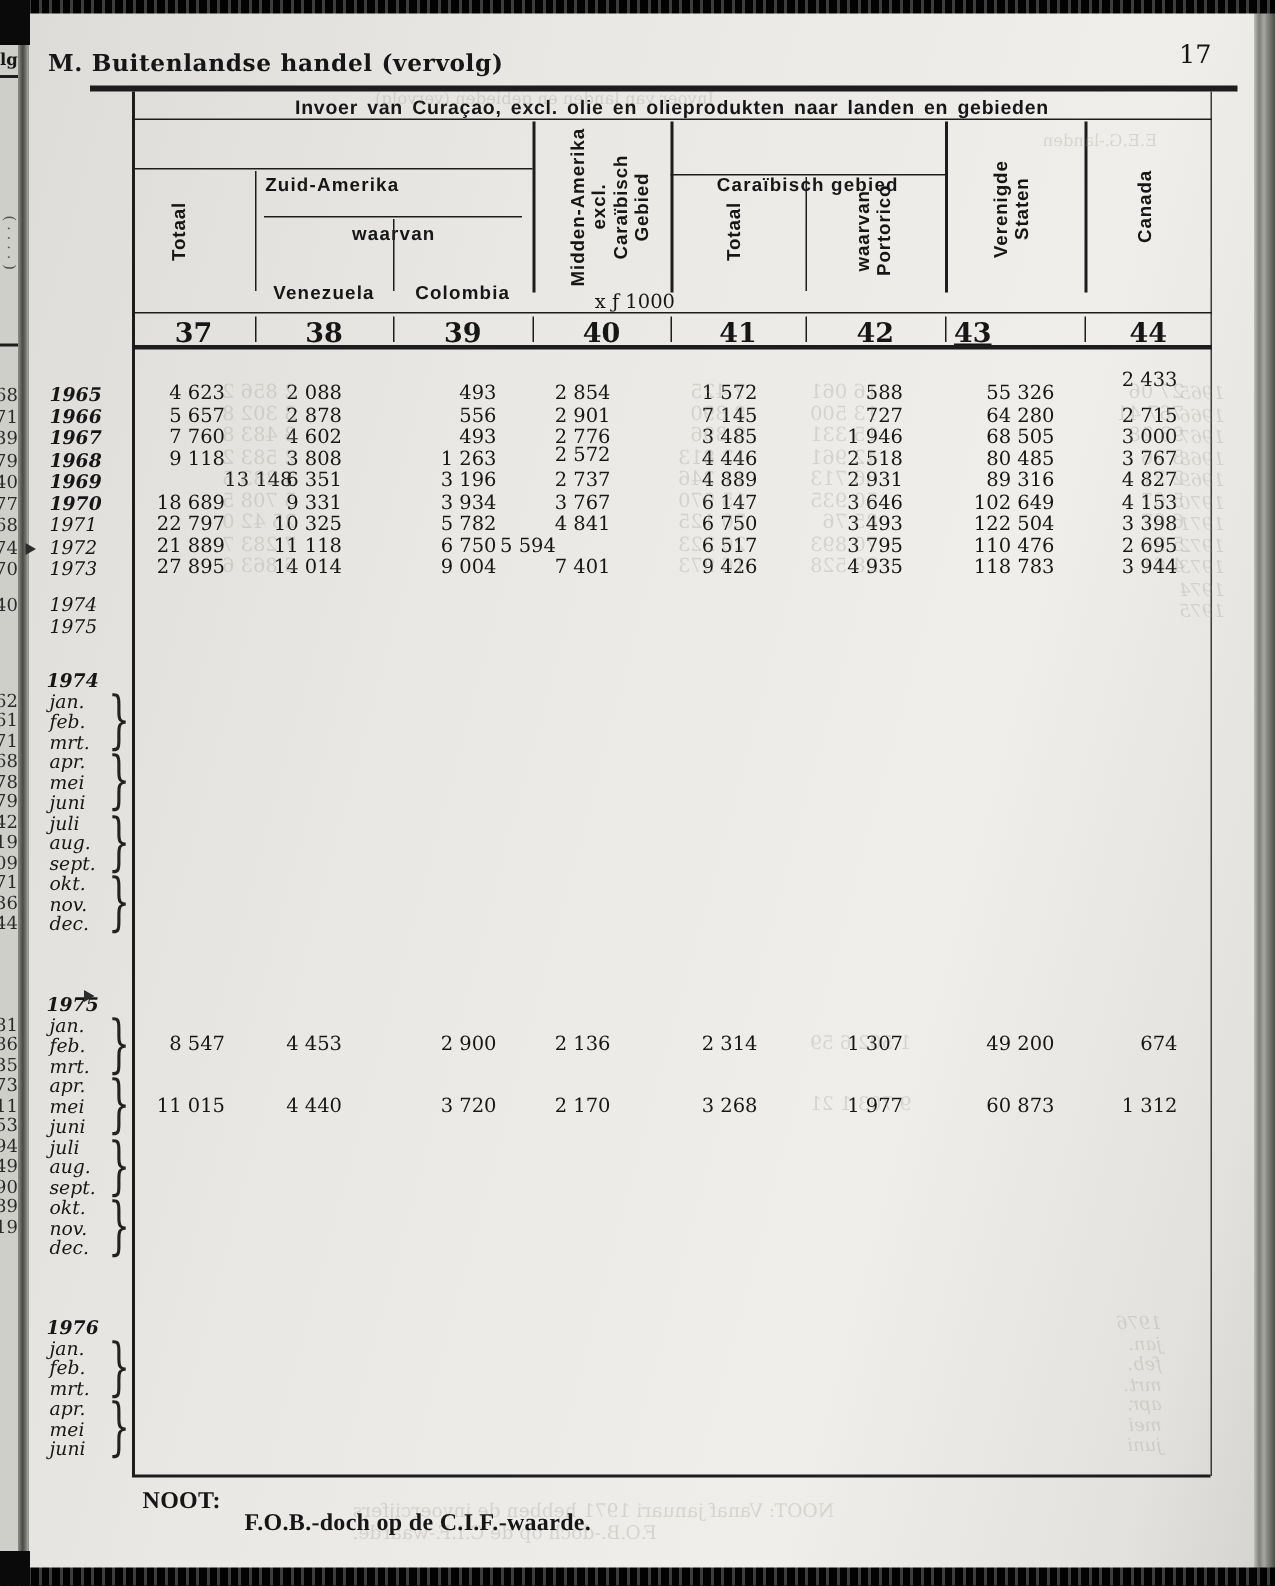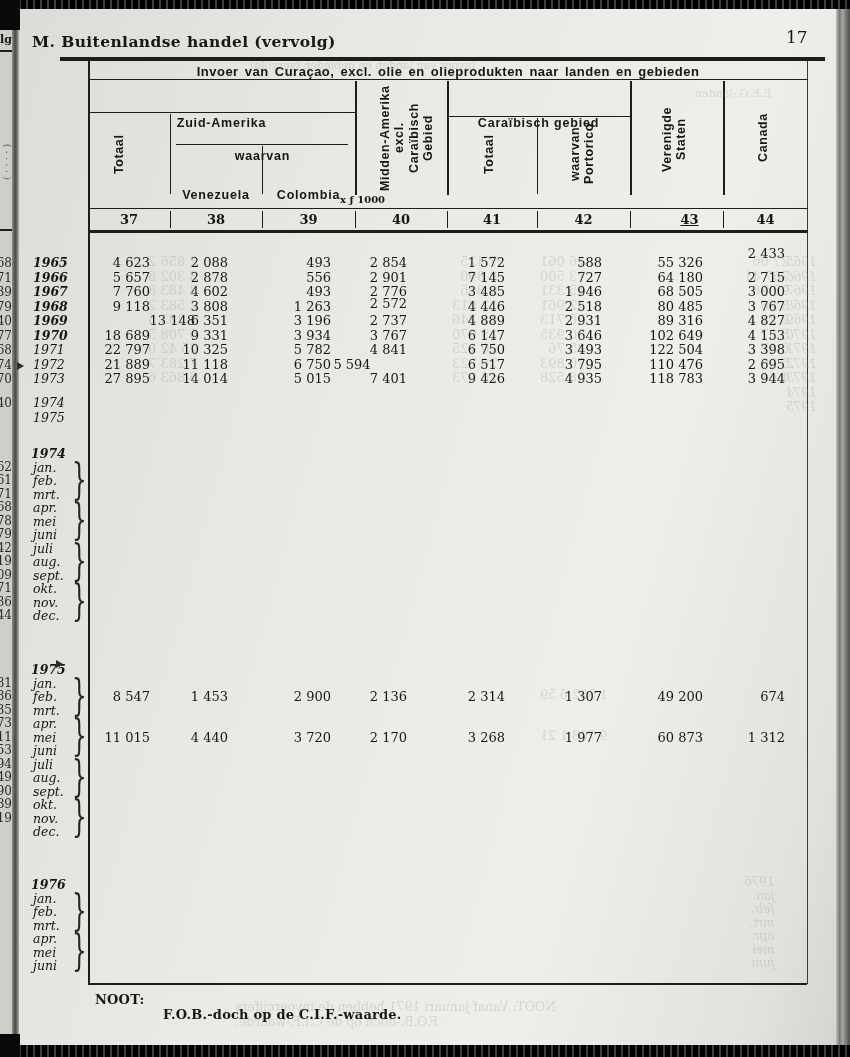--- a/index.html
+++ b/index.html
@@ -20,34 +20,34 @@
   .corner{background:#0a0a0a;}
   
   .serif{font-family:"DejaVu Serif",serif;color:#161616;}
   .sans{font-family:"Liberation Sans",sans-serif;color:#161616;}
   .heading{font-size:15.5px;font-weight:bold;letter-spacing:.4px;}
   .pageno{font-size:17px;}
   .title{font-size:13px;font-weight:bold;letter-spacing:.5px;word-spacing:2px;text-align:center;}
   .ghead{font-size:12.5px;font-weight:bold;letter-spacing:.8px;text-align:center;margin-top:28px;}
   .num{font-size:13px;text-align:right;}
   .stub{font-style:italic;font-size:12.5px;}
-  .colnum{font-size:13px;font-weight:bold;text-align:center;}
+  .colnum{font-size:18px;font-weight:bold;text-align:center;}
   .rule{background:#1d1d1d;}
   .rule-soft{background:#3a3a3a;}
   .vhead{writing-mode:vertical-rl;transform:rotate(180deg);text-align:center;line-height:1.15;
     font-family:"Liberation Sans",sans-serif;font-weight:bold;font-size:12.5px;color:#161616;
     letter-spacing:.6px;white-space:pre-line;}
   .pre{white-space:pre-line;}
   .brace{font-size:42px;color:#222;transform:scaleX(.55);transform-origin:left center;
     font-family:"DejaVu Serif",serif;line-height:38px;}
   .ghost{color:#8f8f89;opacity:.26;transform:scaleX(-1);filter:blur(.3px);white-space:pre-line;}
   .margin-num{font-size:12px;text-align:right;color:#2a2a2a;}
   .arrow{width:0;height:0;border-left:7px solid #2c2c2c;border-top:4px solid transparent;
     border-bottom:4px solid transparent;}
-  .note{font-size:13px;font-weight:bold;letter-spacing:.2px;}
+  .note{font-size:16px;font-weight:bold;letter-spacing:.2px;font-family:Liberation Serif, serif;}
   .vedge{writing-mode:vertical-rl;transform:rotate(180deg);font-size:10px;color:#555;}
 </style>
 </head>
 <body>
 
 <div id="scan">
 
   <div class="abs page-bg"></div>
   <div class="abs sliver"></div>
   <div class="abs crease"></div>
@@ -93,35 +93,35 @@
   <div class="abs vhead pre" style="left:756px;top:82px;height:112px;">Canada</div>
 
   <div class="abs rule" style="left:170px;top:114px;width:1px;height:80px;"></div>
   <div class="abs rule" style="left:262px;top:146px;width:1px;height:48px;"></div>
   <div class="abs rule" style="left:355px;top:81px;width:2px;height:114px;"></div>
   <div class="abs rule" style="left:447px;top:81px;width:2px;height:114px;"></div>
   <div class="abs rule" style="left:537px;top:118px;width:1px;height:76px;"></div>
   <div class="abs rule" style="left:630px;top:81px;width:2px;height:114px;"></div>
   <div class="abs rule" style="left:723px;top:81px;width:2px;height:114px;"></div>
 
-  <div class="abs serif pre" style="left:340px;top:194px;width:110px;text-align:left;font-size:10px;font-weight:bold;">x ƒ 1000</div>
+  <div class="abs serif pre" style="left:340px;top:194px;width:110px;text-align:right;font-size:13px;font-weight:normal;">x ƒ 1000</div>
   <div class="abs rule" style="left:88px;top:208px;width:720px;height:1px;"></div>
   <div id="colnum-row">
       <div class="abs serif colnum" style="left: 88px; top: 212px; width: 82px;">37</div>
       <div class="abs serif colnum" style="left: 170px; top: 212px; width: 92px;">38</div>
       <div class="abs rule" style="left: 170px; top: 211px; width: 1px; height: 17px;"></div>
       <div class="abs serif colnum" style="left: 262px; top: 212px; width: 93px;">39</div>
       <div class="abs rule" style="left: 262px; top: 211px; width: 1px; height: 17px;"></div>
       <div class="abs serif colnum" style="left: 355px; top: 212px; width: 92px;">40</div>
       <div class="abs rule" style="left: 355px; top: 211px; width: 1px; height: 17px;"></div>
       <div class="abs serif colnum" style="left: 447px; top: 212px; width: 90px;">41</div>
       <div class="abs rule" style="left: 447px; top: 211px; width: 1px; height: 17px;"></div>
       <div class="abs serif colnum" style="left: 537px; top: 212px; width: 93px;">42</div>
       <div class="abs rule" style="left: 537px; top: 211px; width: 1px; height: 17px;"></div>
-      <div class="abs serif colnum" style="left: 643px; top: 212px; width: 93px; text-decoration: underline;">43</div>
+      <div class="abs serif colnum" style="left: 602px; top: 212px; width: 93px; text-decoration: underline;">43</div>
       <div class="abs rule" style="left: 630px; top: 211px; width: 1px; height: 17px;"></div>
       <div class="abs serif colnum" style="left: 723px; top: 212px; width: 85px;">44</div>
       <div class="abs rule" style="left: 723px; top: 211px; width: 1px; height: 17px;"></div>
     </div>
   <div class="abs rule" style="left:88px;top:230px;width:720px;height:3px;"></div>
 
   <div id="body-rows">
       <div class="abs serif stub" style="left: 33px; top: 255px; font-weight: bold;">1965</div>
       <div class="abs serif num" style="left: 40px; top: 255px; width: 110px;">4 623</div>
       <div class="abs serif num" style="left: 118px; top: 255px; width: 110px;">2 088</div>
@@ -131,21 +131,21 @@
       <div class="abs serif num" style="left: 492px; top: 255px; width: 110px;">588</div>
       <div class="abs serif num" style="left: 593px; top: 255px; width: 110px;">55 326</div>
       <div class="abs serif num" style="left: 675px; top: 246px; width: 110px;">2 433</div>
       <div class="abs serif stub" style="left: 33px; top: 269.5px; font-weight: bold;">1966</div>
       <div class="abs serif num" style="left: 40px; top: 269.5px; width: 110px;">5 657</div>
       <div class="abs serif num" style="left: 118px; top: 269.5px; width: 110px;">2 878</div>
       <div class="abs serif num" style="left: 221px; top: 269.5px; width: 110px;">556</div>
       <div class="abs serif num" style="left: 297px; top: 269.5px; width: 110px;">2 901</div>
       <div class="abs serif num" style="left: 395px; top: 269.5px; width: 110px;">7 145</div>
       <div class="abs serif num" style="left: 492px; top: 269.5px; width: 110px;">727</div>
-      <div class="abs serif num" style="left: 593px; top: 269.5px; width: 110px;">64 180</div>
+      <div class="abs serif num" style="left: 593px; top: 269.5px; width: 110px;">64 280</div>
       <div class="abs serif num" style="left: 675px; top: 269.5px; width: 110px;">2 715</div>
       <div class="abs serif stub" style="left: 33px; top: 284px; font-weight: bold;">1967</div>
       <div class="abs serif num" style="left: 40px; top: 284px; width: 110px;">7 760</div>
       <div class="abs serif num" style="left: 118px; top: 284px; width: 110px;">4 602</div>
       <div class="abs serif num" style="left: 221px; top: 284px; width: 110px;">493</div>
       <div class="abs serif num" style="left: 297px; top: 284px; width: 110px;">2 776</div>
       <div class="abs serif num" style="left: 395px; top: 284px; width: 110px;">3 485</div>
       <div class="abs serif num" style="left: 492px; top: 284px; width: 110px;">1 946</div>
       <div class="abs serif num" style="left: 593px; top: 284px; width: 110px;">68 505</div>
       <div class="abs serif num" style="left: 675px; top: 284px; width: 110px;">3 000</div>
@@ -190,21 +190,21 @@
       <div class="abs serif num" style="left: 118px; top: 356.5px; width: 110px;">11 118</div>
       <div class="abs serif num" style="left: 221px; top: 356.5px; width: 110px;">6 750</div>
       <div class="abs serif num" style="left: 297px; top: 356.5px; width: 110px; text-align: center;">5 594</div>
       <div class="abs serif num" style="left: 395px; top: 356.5px; width: 110px;">6 517</div>
       <div class="abs serif num" style="left: 492px; top: 356.5px; width: 110px;">3 795</div>
       <div class="abs serif num" style="left: 593px; top: 356.5px; width: 110px;">110 476</div>
       <div class="abs serif num" style="left: 675px; top: 356.5px; width: 110px;">2 695</div>
       <div class="abs serif stub" style="left: 33px; top: 371px;">1973</div>
       <div class="abs serif num" style="left: 40px; top: 371px; width: 110px;">27 895</div>
       <div class="abs serif num" style="left: 118px; top: 371px; width: 110px;">14 014</div>
-      <div class="abs serif num" style="left: 221px; top: 371px; width: 110px;">5 015</div>
+      <div class="abs serif num" style="left: 221px; top: 371px; width: 110px;">9 004</div>
       <div class="abs serif num" style="left: 297px; top: 371px; width: 110px;">7 401</div>
       <div class="abs serif num" style="left: 395px; top: 371px; width: 110px;">9 426</div>
       <div class="abs serif num" style="left: 492px; top: 371px; width: 110px;">4 935</div>
       <div class="abs serif num" style="left: 593px; top: 371px; width: 110px;">118 783</div>
       <div class="abs serif num" style="left: 675px; top: 371px; width: 110px;">3 944</div>
       <div class="abs serif stub" style="left: 33px; top: 395px;">1974</div>
       <div class="abs serif stub" style="left: 33px; top: 409.5px;">1975</div>
       <div class="abs serif stub" style="left: 31px; top: 446px; font-weight: bold;">1974</div>
       <div class="abs serif stub" style="left: 33px; top: 459.5px;">jan.</div>
       <div class="abs serif stub" style="left: 33px; top: 473px;">feb.</div>
@@ -230,21 +230,21 @@
       <div class="abs serif stub" style="left: 33px; top: 729.5px;">mei</div>
       <div class="abs serif stub" style="left: 33px; top: 743px;">juni</div>
       <div class="abs serif stub" style="left: 33px; top: 756.5px;">juli</div>
       <div class="abs serif stub" style="left: 33px; top: 770px;">aug.</div>
       <div class="abs serif stub" style="left: 33px; top: 783.5px;">sept.</div>
       <div class="abs serif stub" style="left: 33px; top: 797px;">okt.</div>
       <div class="abs serif stub" style="left: 33px; top: 810.5px;">nov.</div>
       <div class="abs serif stub" style="left: 33px; top: 824px;">dec.</div>
       <div class="abs brace" style="left: 72px; top: 676.5px; height: 40.5px;">}</div>
       <div class="abs serif num" style="left: 40px; top: 689px; width: 110px;">8 547</div>
-      <div class="abs serif num" style="left: 118px; top: 689px; width: 110px;">1 453</div>
+      <div class="abs serif num" style="left: 118px; top: 689px; width: 110px;">4 453</div>
       <div class="abs serif num" style="left: 221px; top: 689px; width: 110px;">2 900</div>
       <div class="abs serif num" style="left: 297px; top: 689px; width: 110px;">2 136</div>
       <div class="abs serif num" style="left: 395px; top: 689px; width: 110px;">2 314</div>
       <div class="abs serif num" style="left: 492px; top: 689px; width: 110px;">1 307</div>
       <div class="abs serif num" style="left: 593px; top: 689px; width: 110px;">49 200</div>
       <div class="abs serif num" style="left: 675px; top: 689px; width: 110px; text-align: right;">674</div>
       <div class="abs brace" style="left: 72px; top: 717px; height: 40.5px;">}</div>
       <div class="abs serif num" style="left: 40px; top: 729.5px; width: 110px;">11 015</div>
       <div class="abs serif num" style="left: 118px; top: 729.5px; width: 110px;">4 440</div>
       <div class="abs serif num" style="left: 221px; top: 729.5px; width: 110px;">3 720</div>

